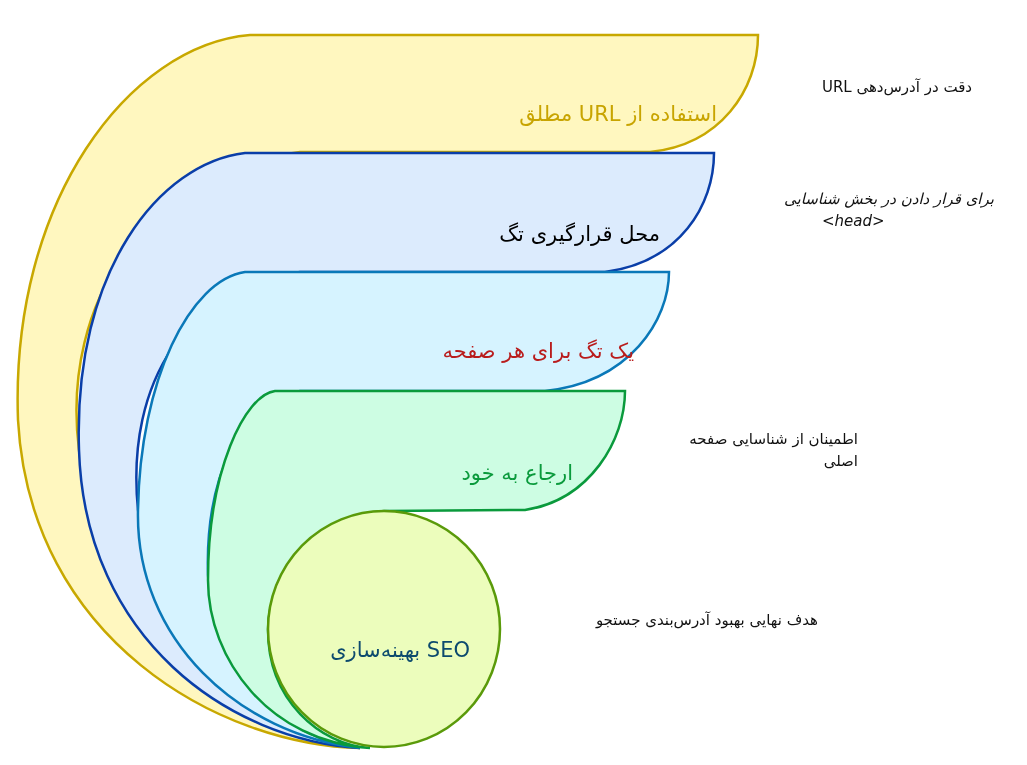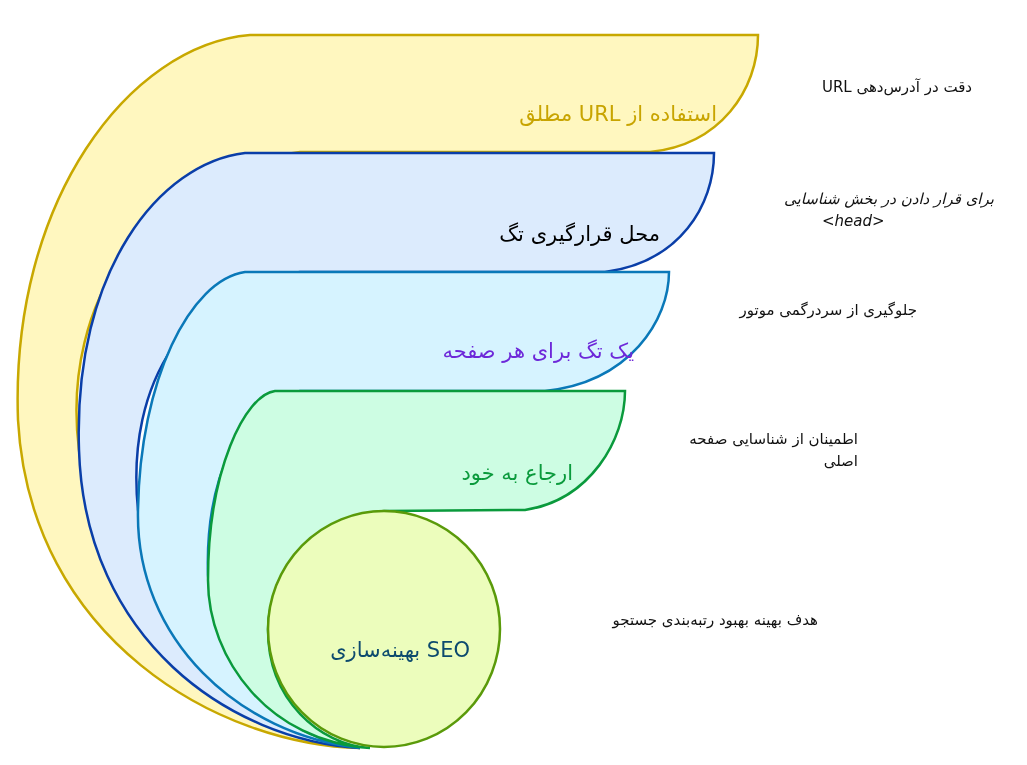--- a/index.html
+++ b/index.html
@@ -28,33 +28,32 @@
 
   <path d="M 275 391 L 625 391 C 625 440, 590 500, 525 510 L 384 511
            C 320 515, 268 570, 268 630 C 268 700, 320 745, 370 748
            C 270 742, 208 660, 208 580 C 208 470, 245 395, 275 391 Z" fill="#cdfde3" stroke="#0a9a3c" stroke-width="2.5"></path>
 
   <ellipse cx="384" cy="629" rx="116" ry="118" fill="#ecfdbc" stroke="#5a9a0a" stroke-width="2.5"></ellipse>
 </svg>
 
 <div class="layer-label" style="right:310px; top:78px; color:#c8a400;">استفاده از URL مطلق</div>
 <div class="layer-label" style="right:367px; top:198px; color:#000000;">محل قرارگیری تگ</div>
-<div class="layer-label" style="right:393px; top:315px; color:#6d28d9;">یک تگ برای هر صفحه</div>
+<div class="layer-label" style="right:393px; top:315px; color:#b91c1c;">یک تگ برای هر صفحه</div>
 <div class="layer-label" style="right:454px; top:437px; color:#0a9a3c;">ارجاع به خود</div>
 <div class="layer-label" style="right:557px; top:614px; color:#0c4a6e;">SEO بهینه‌سازی</div>
 
 <div class="note" style="right:55px; top:76px;">دقت در آدرس‌دهی URL</div>
 
 <div class="note" style="right:33px; top:188px;font-style:italic;">
   <div>برای قرار دادن در بخش شناسایی</div>
   <div style="direction:ltr; text-align:left;margin-left:38px;">&lt;head&gt;</div>
 </div>
 
 <div class="note" style="right:110px; top:299px;">
-  <div>جلوگیری از سردرگمی موتور</div>
 </div>
 
 <div class="note" style="right:169px; top:428px;">
   <div>اطمینان از شناسایی صفحه</div>
   <div>اصلی</div>
 </div>
 
-<div class="note" style="right:209px; top:609px;">هدف بهینه بهبود رتبه‌بندی جستجو</div>
+<div class="note" style="right:209px; top:609px;">هدف نهایی بهبود آدرس‌بندی جستجو</div>
 
 </body></html>

